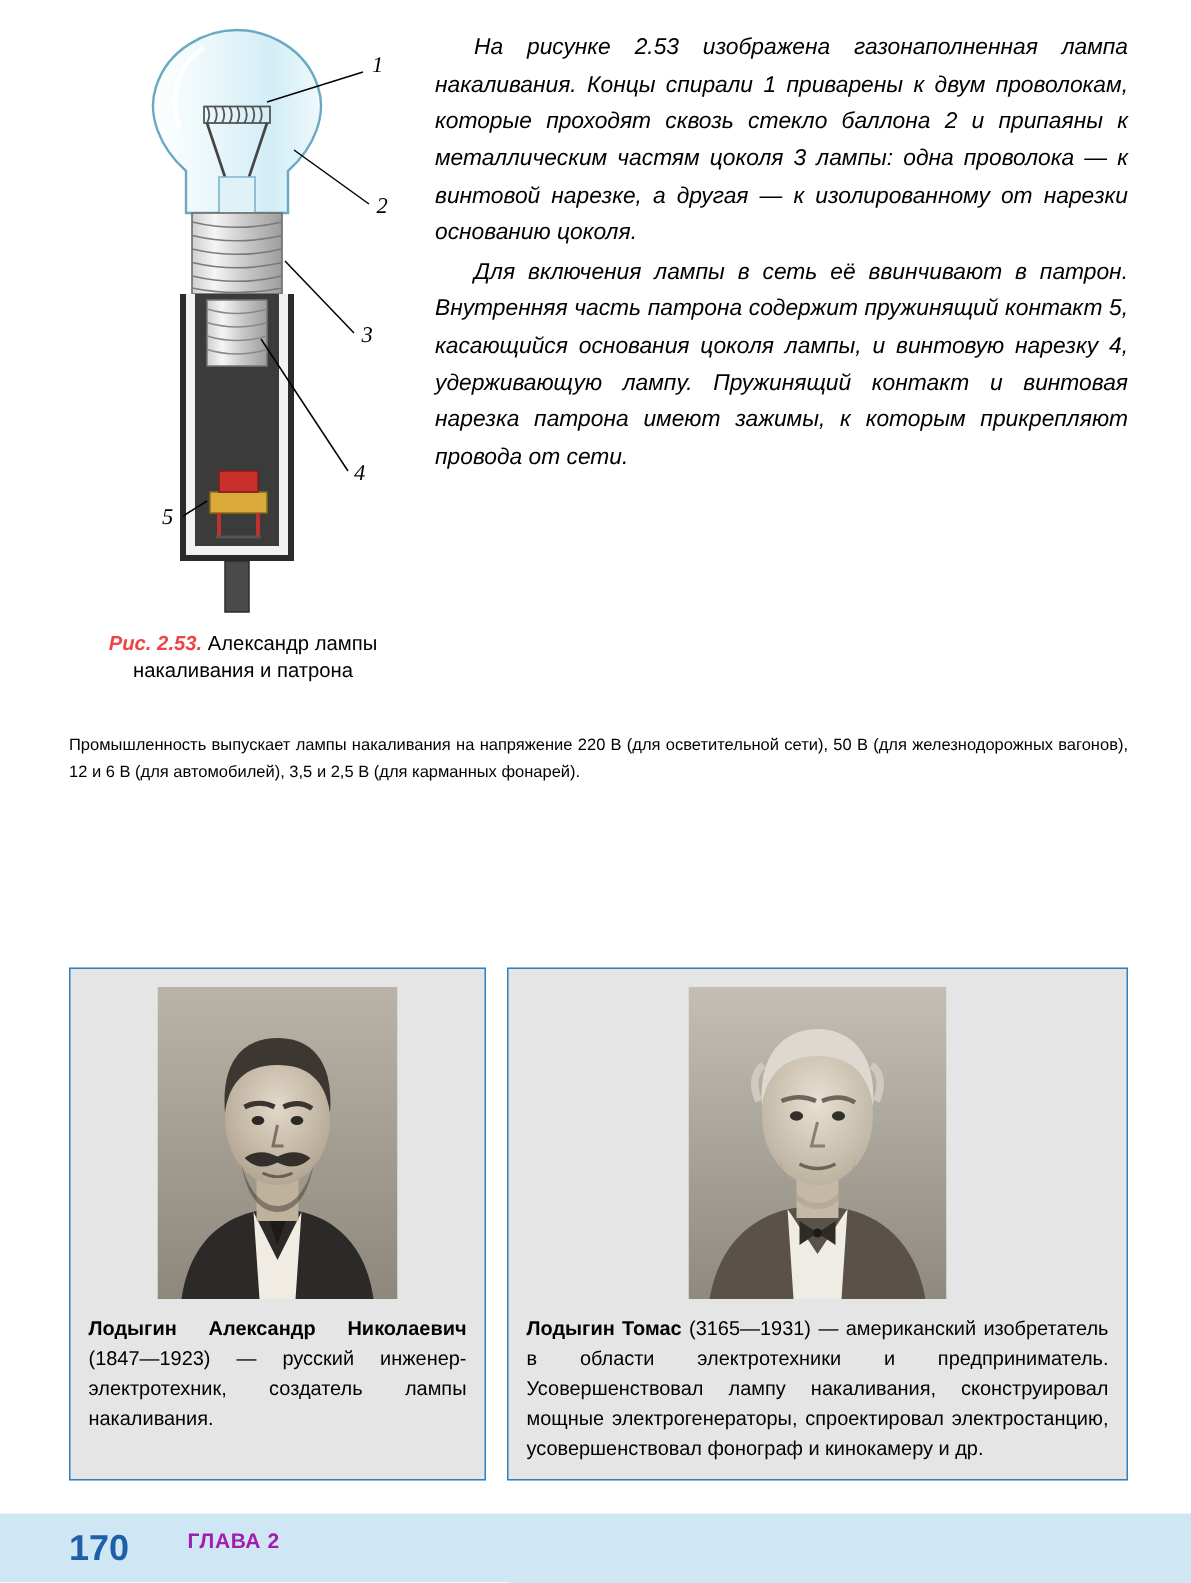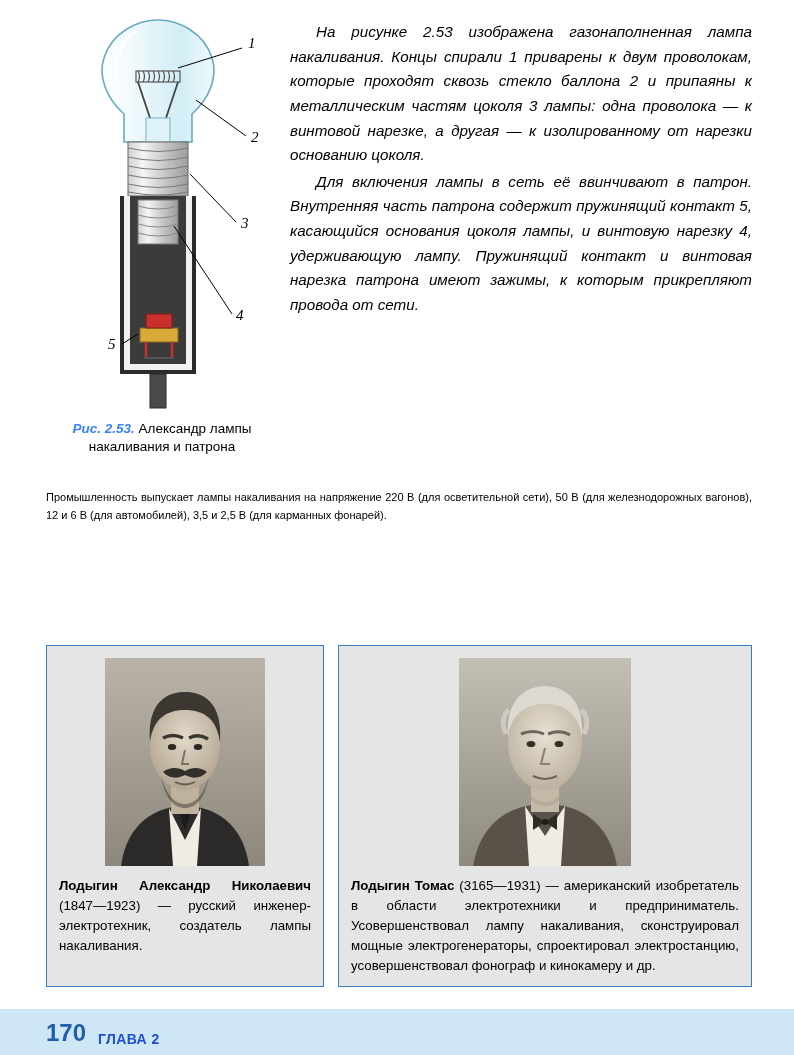--- a/index.html
+++ b/index.html
@@ -34,21 +34,21 @@
     margin: 0 auto;
   }
   .fig-caption {
     margin-top: 6px;
     text-align: center;
     font-size: 13.5px;
     line-height: 1.35;
     color: #000;
   }
   .fig-caption .fig-num {
-    color: #3b82f6;
+    color: #ef4444;
     font-style: italic;
     font-weight: bold;
   }
 
   
   .col-right {
     position: absolute;
     left: 290px;
     top: 20px;
     width: 462px;
@@ -126,33 +126,34 @@
     bottom: 0;
     width: 794px;
     height: 46px;
     background: #cfe6f5;
   }
   .footer-inner {
     position: absolute;
     left: 46px;
     top: 10px;
     display: flex;
-    align-items: flex-end;
+    align-items: flex-start;
     gap: 12px;
   }
   .page-num {
     font-size: 24px;
     font-weight: bold;
     color: #1f5fa9;
   }
   .chapter-label {
     font-size: 14px;
     font-weight: bold;
-    color: #1d4ed8;
+    color: #a21caf;
     letter-spacing: 0.4px;
+    margin-left: 27px;
   }
 
   .callout-num {
     font-style: italic;
     font-family: "Liberation Serif", serif;
     font-size: 15px;
   }
 </style>
 </head>
 <body>

